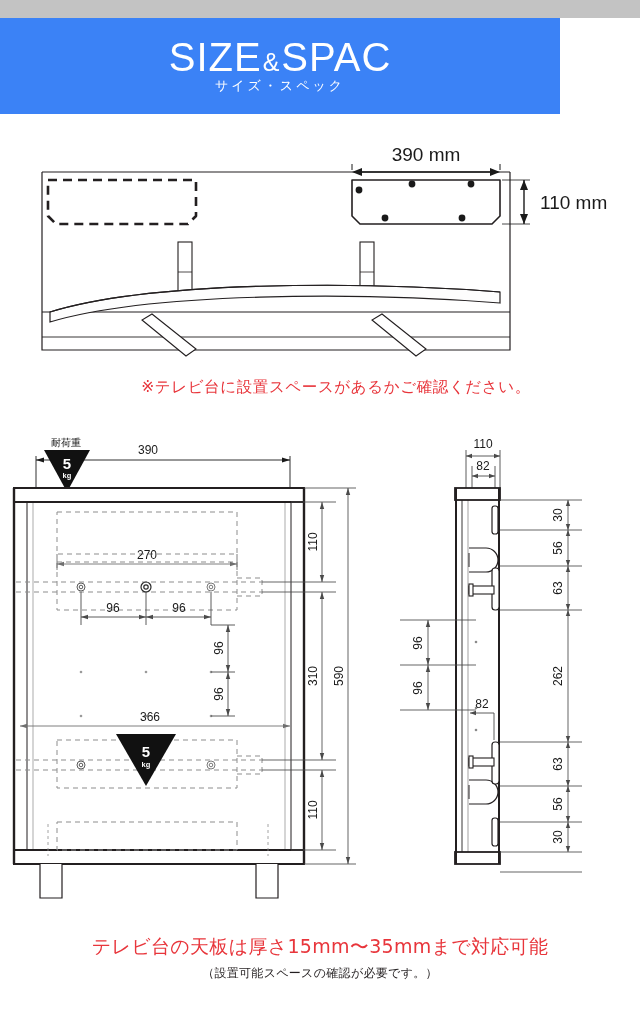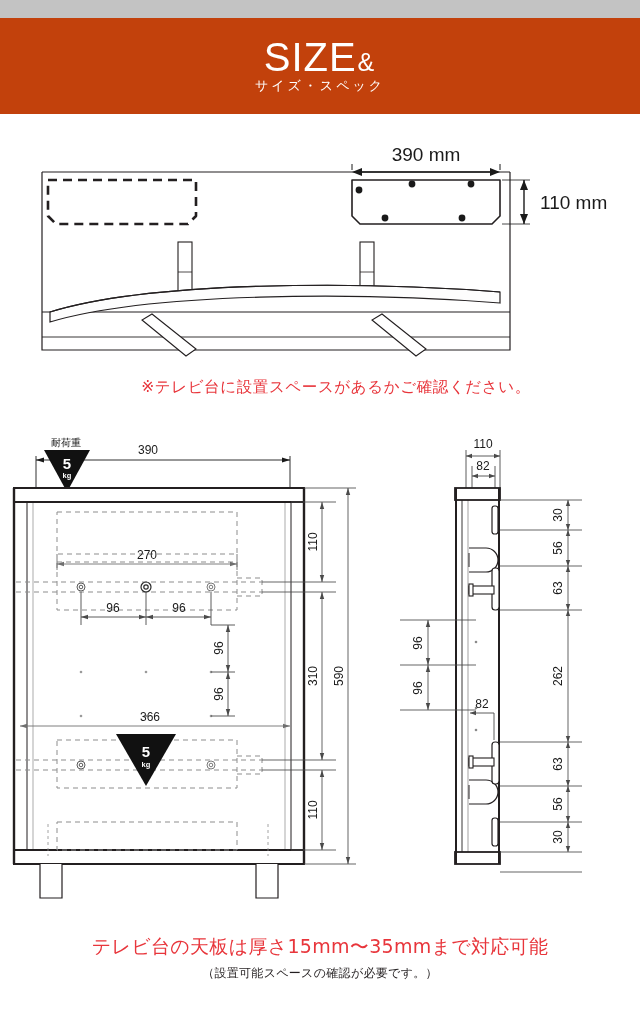--- a/index.html
+++ b/index.html
@@ -5,21 +5,21 @@
   html,body{margin:0;padding:0;}
   body{
     width:640px;height:1016px;background:#ffffff;
     font-family:"Liberation Sans","DejaVu Sans",sans-serif;
     overflow:hidden;position:relative;
   }
   .page{position:relative;width:640px;height:1016px;}
 
   
   .top-strip{position:absolute;left:0;top:0;width:640px;height:18px;background:#c3c3c3;}
-  .header{position:absolute;left:0;top:18px;width:640px;height:96px;background:#c2410c;
+  .header{position:absolute;left:0;top:18px;width:560px;height:96px;background:#3b82f6;
           display:flex;flex-direction:column;align-items:center;justify-content:center;}
   .header-title{color:#ffffff;font-size:40px;letter-spacing:1px;line-height:1;
                 font-weight:400;display:flex;align-items:baseline;}
   .header-title .amp{font-size:25px;padding:0 1px;}
   .header-sub{color:#ffffff;font-size:13px;letter-spacing:3px;margin-top:0;
               font-family:"DejaVu Sans",sans-serif;}
 
   
   .svg-layer{position:absolute;left:0;top:0;}
 
@@ -44,20 +44,21 @@
 <body>
 
 <div class="page">
 
   <div class="top-strip"></div>
 
   <div class="header">
     <div class="header-title">
       <span>SIZE</span>
       <span class="amp">&amp;</span>
+      <span>SPAC</span>
     </div>
     <div class="header-sub">サイズ・スペック</div>
   </div>
 
   <svg class="svg-layer" width="640" height="380" viewBox="0 0 640 380">
     <g stroke="#231f20" fill="none" stroke-width="1.2">
 
       <path d="M42 172 L42 312"></path>
       <path d="M42 172 L510 172"></path>
       <path d="M510 172 L510 312"></path>

